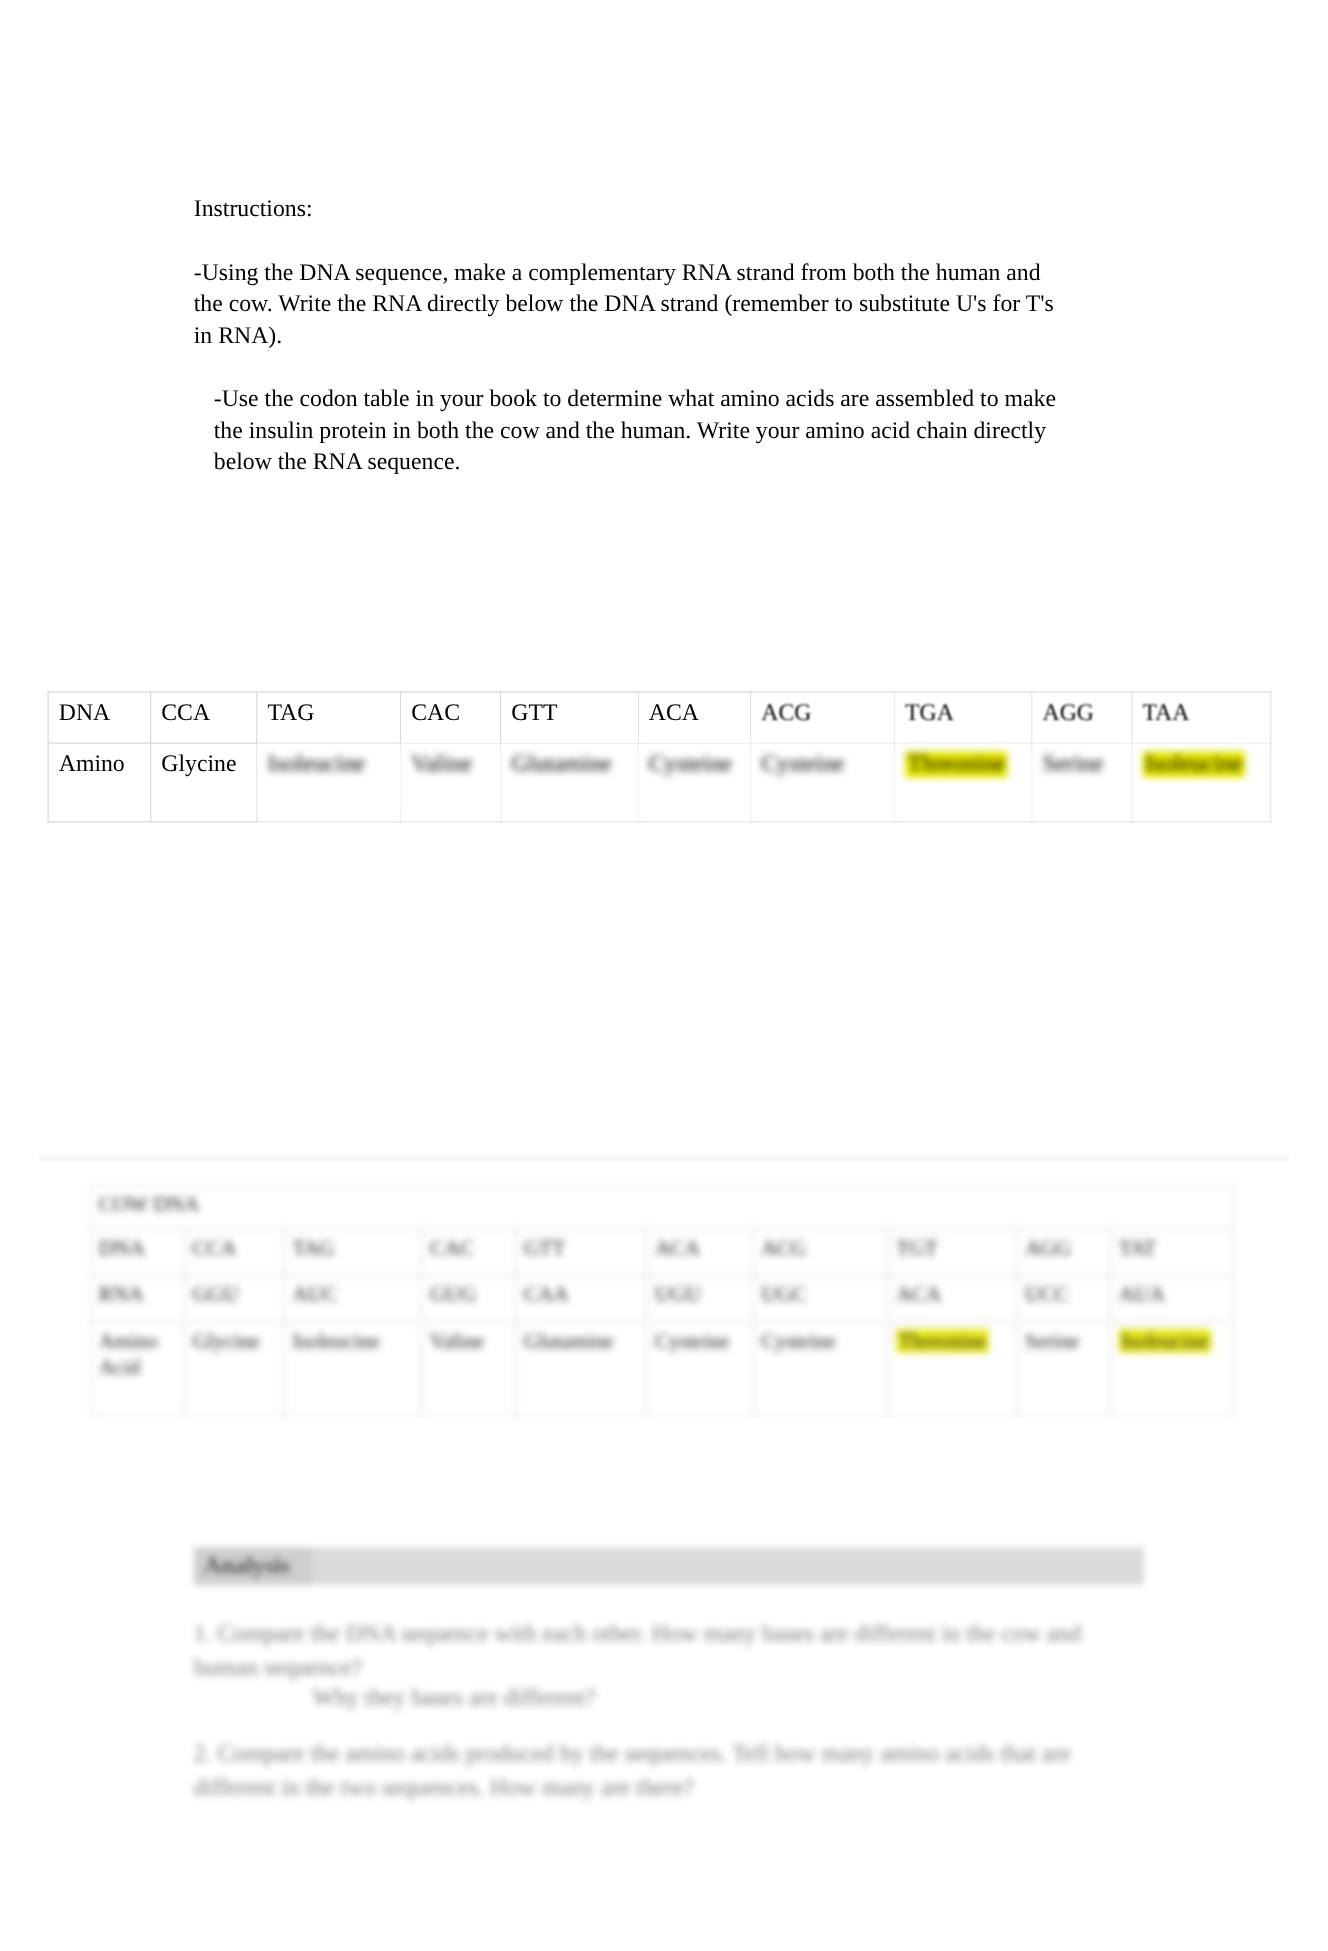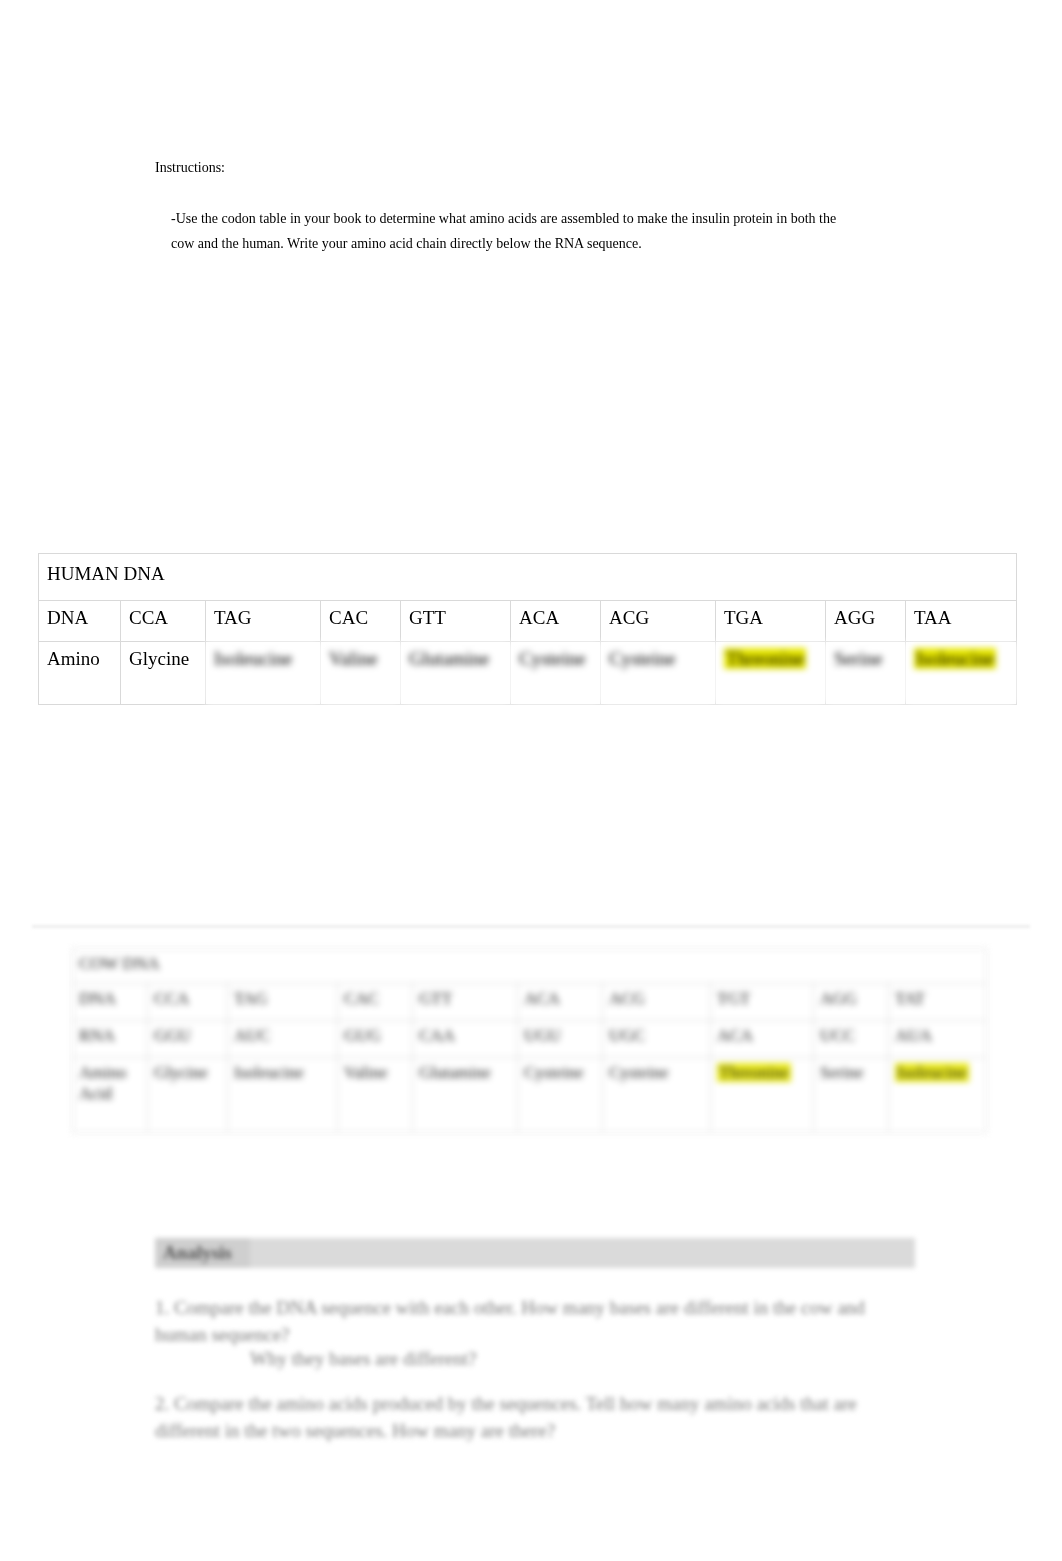--- a/index.html
+++ b/index.html
@@ -15,21 +15,21 @@
     color: #000000;
     overflow: hidden;
   }
 
   
   .instructions {
     position: absolute;
     left: 155px;
     top: 155px;
     width: 700px;
-    font-size: 14px;
+    font-size: 19px;
     line-height: 25px;
   }
   .instructions p {
     margin: 0 0 26px 0;
   }
   .instructions p:last-child { margin-bottom: 0; margin-left: 16px; }
 
   
   .seqtable {
     position: absolute;
@@ -134,40 +134,38 @@
   }
   #question-1 { left: 155px; top: 1294px; }
   #question-1-sub { left: 250px; top: 1345px; width: 450px; }
   #question-2 { left: 155px; top: 1390px; }
 </style>
 </head>
 <body>
 
 <div class="instructions">
   <p>Instructions:</p>
+  <p>-Using the DNA sequence, make a complementary RNA strand from both the human and the cow. Write the RNA directly below the DNA strand (remember to substitute U's for T's in RNA).</p>
   <p>-Use the codon table in your book to determine what amino acids are assembled to make the insulin protein in both the cow and the human. Write your amino acid chain directly below the RNA sequence.</p>
 </div>
 
 <table class="seqtable" id="table-human">
   <colgroup>
     <col style="width:82px">
       <col style="width:85px">
       <col style="width:115px">
       <col style="width:80px">
     <col style="width:110px">
       <col style="width:90px">
       <col style="width:115px">
       <col style="width:110px">
     <col style="width:80px">
       <col style="width:111px">
   </colgroup>
   <tbody>
-    <tr>
-      <td class="title-cell" colspan="10">HUMAN DNA</td>
-    </tr>
 
     <tr>
       <td class="b0">DNA</td>
       <td class="b0">CCA</td>
       <td class="b0">TAG</td>
       <td class="b1">CAC</td>
       <td class="b1">GTT</td>
       <td class="b1">ACA</td>
       <td class="b2">ACG</td>
       <td class="b2">TGA</td>

